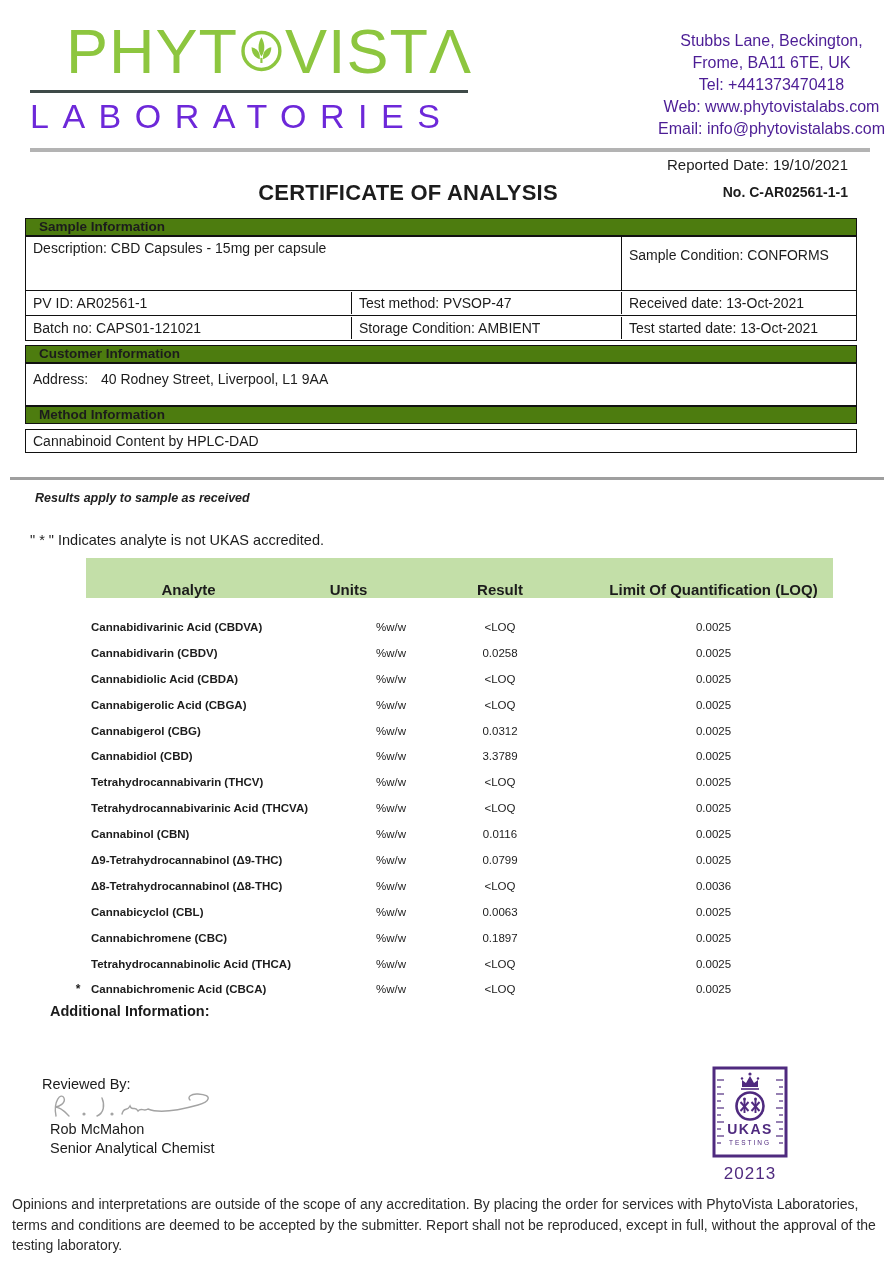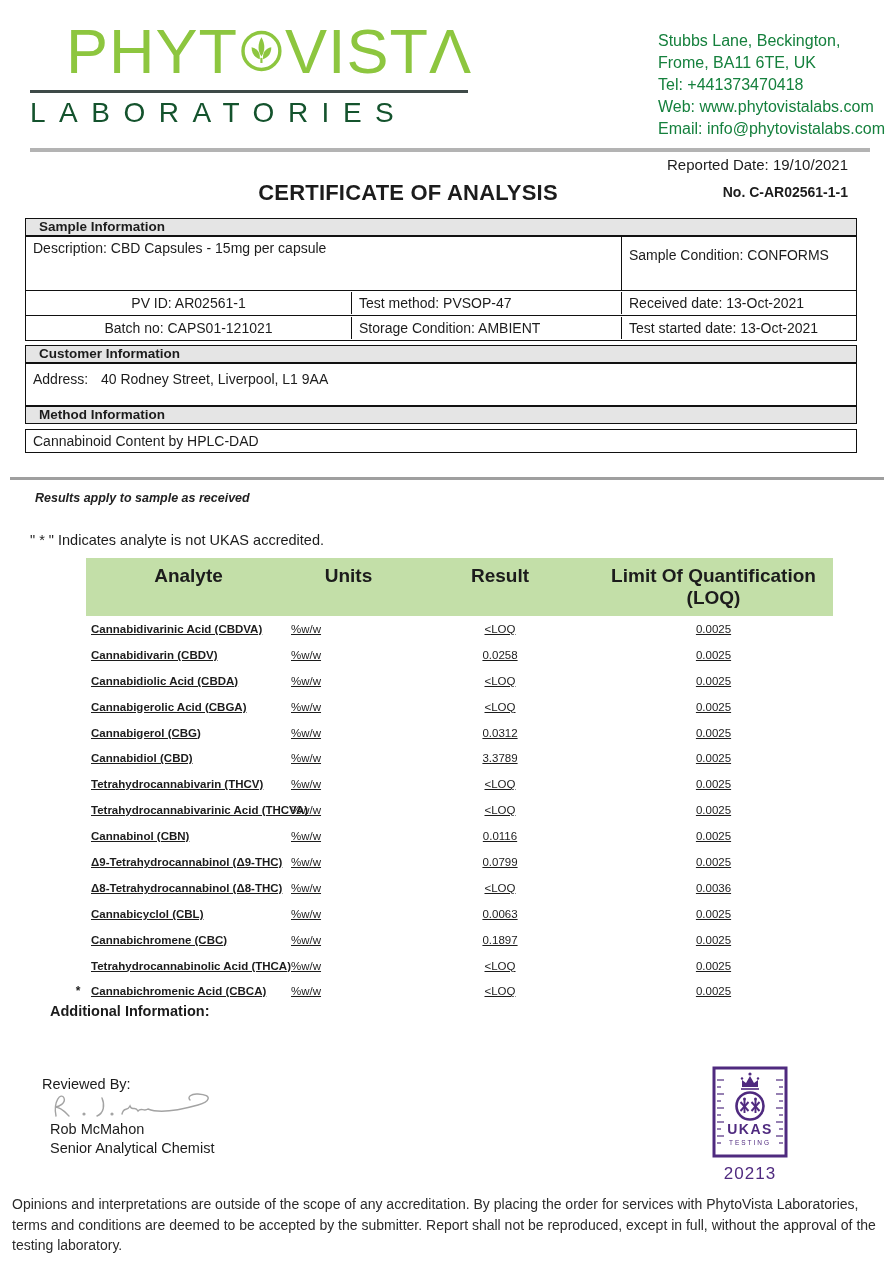--- a/index.html
+++ b/index.html
@@ -4,68 +4,68 @@
 <style>
   * { margin:0; padding:0; box-sizing:border-box; }
   body { background:#888; font-family:"Liberation Sans","DejaVu Sans",sans-serif; color:#1c1c1c; }
   .page { position:relative; width:894px; height:1261px; background:#ffffff; margin:0 auto; overflow:hidden; }
 
   
   .logo-block { position:absolute; left:30px; top:18px; width:442px; }
   .logo-row { display:flex; align-items:center; color:#8dc63f; font-size:63px; font-weight:400; letter-spacing:1px; line-height:1;margin-left:36px; }
   .logo-row .leaf { width:66px; height:66px; margin:0 2px; }
   .logo-rule { margin-top:6px; height:3px; background:#3e4a48; width:438px; }
-  .logo-sub { margin-top:4px; color:#14532d; font-size:28px; letter-spacing:13.5px; font-weight:400; white-space:nowrap; }
-
-  .contact { position:absolute; right:9px; top:30px; text-align:left; font-size:16px; line-height:22px; color:#15803d; }
+  .logo-sub { margin-top:4px; color:#6d28d9; font-size:34px; letter-spacing:13.5px; font-weight:400; white-space:nowrap; }
+
+  .contact { position:absolute; right:9px; top:30px; text-align:center; font-size:16px; line-height:22px; color:#4c1d95; }
 
   .hdr-divider { position:absolute; left:30px; right:24px; top:148px; height:4px; background:#b3b3b3; }
 
   
   .reported-date { position:absolute; right:46px; top:156px; font-size:15px; }
   .doc-title { position:absolute; left:0; top:180px; width:816px; text-align:center; font-size:22px; font-weight:700; letter-spacing:0.2px; }
   .doc-no { position:absolute; right:46px; top:184px; font-size:14px; font-weight:600; }
 
   
-  .band { position:absolute; left:25px; width:832px; height:18px; background:#e5e5e5; border:1.7px solid #111;
+  .band { position:absolute; left:25px; width:832px; height:18px; background:#4d7c0f; border:1.7px solid #111;
           font-size:13.5px; font-weight:700; padding:0 0 0 13px; line-height:15px; }
   .ibox { position:absolute; left:25px; width:832px; border:1.7px solid #111; background:#fff; font-size:14px; }
   .irow { display:flex; border-top:1.7px solid #111; }
   .irow:first-child { border-top:none; }
   .icell { padding:3px 7px; white-space:nowrap; overflow:visible; }
   .bl { border-left:1.7px solid #111; }
 
   #sample-desc-row { height:53px; }
   #sample-desc-row .c1 { flex:0 0 595px; }
   #sample-desc-row .c2 { flex:1; padding-top:10px; }
   .r3cols { height:25px; align-items:center; }
-  .r3cols .c1 { flex:0 0 325px;text-align:center; }
+  .r3cols .c1 { flex:0 0 325px; }
   .r3cols .c2 { flex:0 0 270px; }
   .r3cols .c3 { flex:1; }
 
   #customer-box .line { padding:2px 7px 0 7px; }
   #customer-box .lbl-name { display:inline-block; width:46px; }
   #customer-box .lbl-addr { display:inline-block; width:68px; }
 
   .mid-divider { position:absolute; left:10px; right:10px; top:477px; height:3px; background:#9f9f9f; }
 
   .note-italic { position:absolute; left:35px; top:491px; font-size:12.5px; font-weight:700; font-style:italic; color:#222; }
   .note-ast { position:absolute; left:30px; top:532px; font-size:14.5px; }
 
   
   .rt { position:absolute; left:86px; top:558px; width:747px; }
-  .rt-header { display:flex; height:58px; background:#c3dfa8; font-size:19px; font-weight:700; }
+  .rt-header { display:flex; height:40px; background:#c3dfa8; font-size:15px; font-weight:700;align-items:flex-end; }
   .rt-header span { display:block; text-align:center; padding-top:7px; }
   .hc-analyte { width:205px; } .hc-units { width:115px; } .hc-result { width:188px; } .hc-loq { width:239px; }
-  .rt-body { padding-top:0;text-decoration:underline; }
+  .rt-body { padding-top:16px; }
   .rt-row { display:flex; position:relative; height:25.9px; align-items:center; font-size:11.5px; }
   .rc { display:block; }
   .rc-ast { position:absolute; left:-14px; width:12px; text-align:center; font-weight:700; font-size:12px; }
   .rc-analyte { width:205px; padding-left:5px; font-weight:700; white-space:nowrap; overflow:visible; }
-  .rc-units { width:115px; text-align:left; }
+  .rc-units { width:115px; text-align:right; }
   .rc-result { width:188px; text-align:center; }
   .rc-loq { width:239px; text-align:center; }
 
   
   .additional { position:absolute; left:50px; top:1003px; font-size:14.5px; font-weight:700; }
   .reviewed { position:absolute; left:42px; top:1076px; font-size:14.5px; }
   .sig { position:absolute; left:48px; top:1087px; }
   .reviewer-name { position:absolute; left:50px; top:1121px; font-size:14.5px; }
   .reviewer-title { position:absolute; left:50px; top:1140px; font-size:14.5px; }
 

